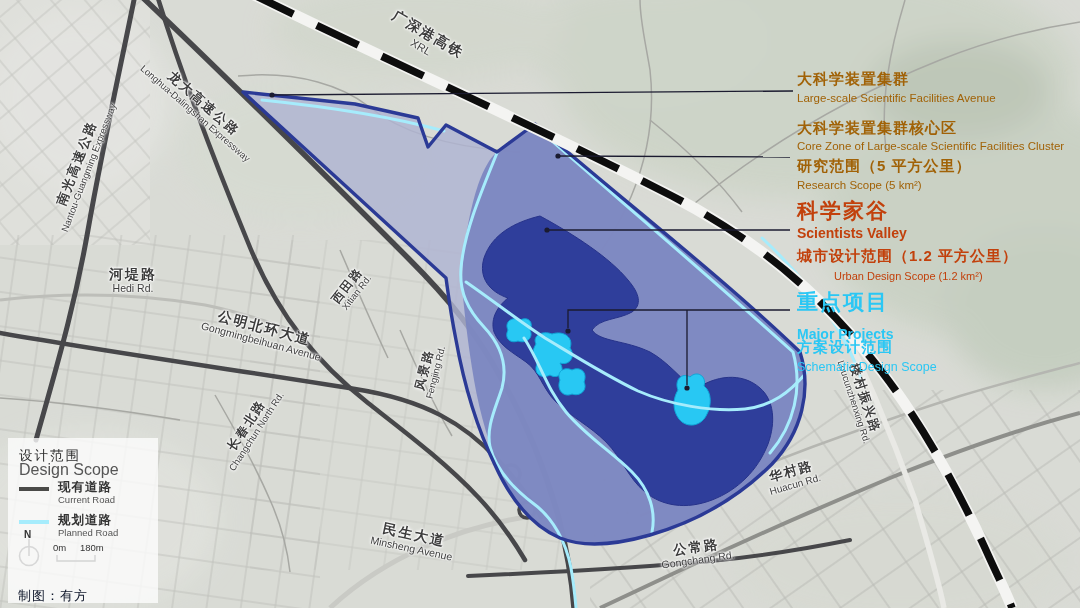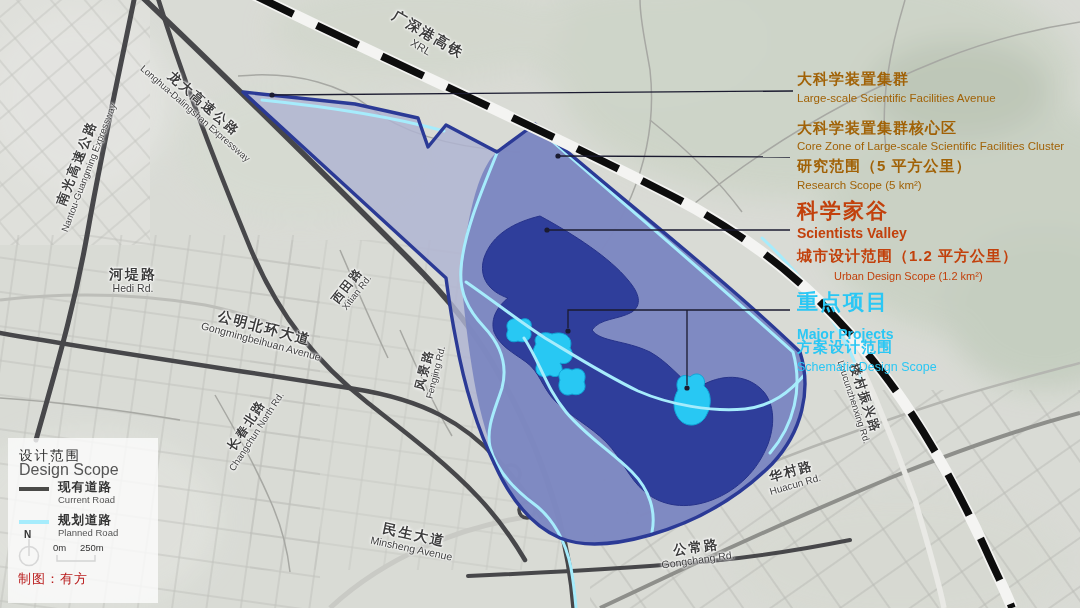--- a/index.html
+++ b/index.html
@@ -26,21 +26,21 @@
   #legend .t-en{position:absolute;left:11px;top:23px;font-size:16px;color:#555;}
   .sw{position:absolute;left:11px;width:30px;height:4px;}
   #sw-cur{top:49px;background:#4a4a48;}
   #sw-pla{top:82px;background:#a6ecfc;}
   .li-cn{position:absolute;left:50px;font-size:12.5px;font-weight:bold;color:#333;letter-spacing:1px;}
   .li-en{position:absolute;left:50px;font-size:9.5px;color:#555;}
   #li1-cn{top:41px;} #li1-en{top:56px;} #li2-cn{top:74px;} #li2-en{top:89px;}
   #north-n{position:absolute;left:16px;top:91px;font-size:10px;color:#333;font-weight:bold;}
   #scale0{position:absolute;left:45px;top:104px;font-size:9.5px;color:#333;}
   #scale250{position:absolute;left:72px;top:104px;font-size:9.5px;color:#333;}
-  #credit{position:absolute;left:10px;top:132px;font-size:13px;color:#b91c1c;letter-spacing:1px;}
+  #credit{position:absolute;left:10px;top:149px;font-size:13px;color:#0f172a;letter-spacing:1px;}
 </style>
 </head>
 <body>
 
 <div id="stage">
 
   <svg id="basemap" width="1080" height="608" viewBox="0 0 1080 608">
     <defs>
       <filter id="soft" x="-40%" y="-40%" width="180%" height="180%">
         <feGaussianBlur stdDeviation="14"></feGaussianBlur>
@@ -274,17 +274,17 @@
     <div class="sw" id="sw-cur"></div>
     <div class="li-cn" id="li1-cn">现有道路</div>
     <div class="li-en" id="li1-en">Current Road</div>
 
     <div class="sw" id="sw-pla"></div>
     <div class="li-cn" id="li2-cn">规划道路</div>
     <div class="li-en" id="li2-en">Planned Road</div>
 
     <div id="north-n">N</div>
     <div id="scale0">0m</div>
-    <div id="scale250">250m</div>
+    <div id="scale250">180m</div>
     <div id="credit">制图：有方</div>
   </div>
 
 </div>
 
 </body></html>

